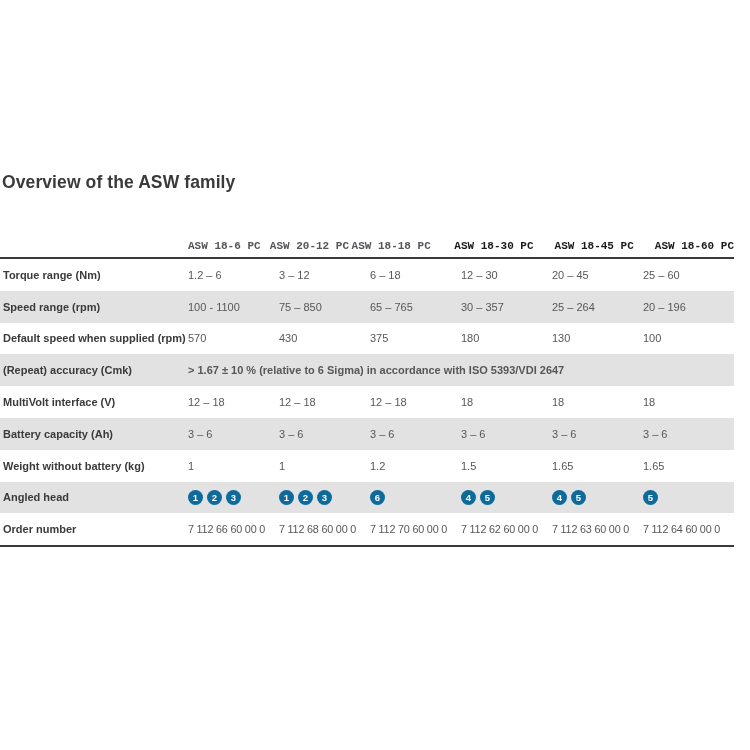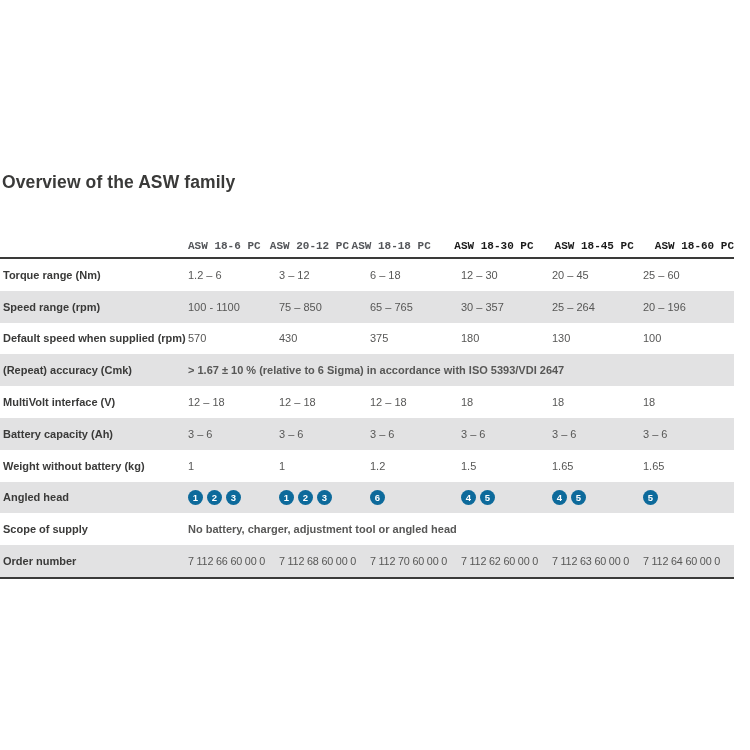--- a/index.html
+++ b/index.html
@@ -138,24 +138,20 @@
         </div>
         <div class="cell badges">
           <span class="badge">4</span>
           <span class="badge">5</span>
         </div>
         <div class="cell badges">
           <span class="badge">5</span>
         </div>
       </div>
 
-      <div class="grid-row">
-        <div class="cell label">Scope of supply</div>
-        <div class="cell span6">No battery, charger, adjustment tool or angled head</div>
-      </div>
 
       <div class="grid-row order">
         <div class="cell label">Order number</div>
         <div class="cell">7 112 66 60 00 0</div>
         <div class="cell">7 112 68 60 00 0</div>
         <div class="cell">7 112 70 60 00 0</div>
         <div class="cell">7 112 62 60 00 0</div>
         <div class="cell">7 112 63 60 00 0</div>
         <div class="cell">7 112 64 60 00 0</div>
       </div>

